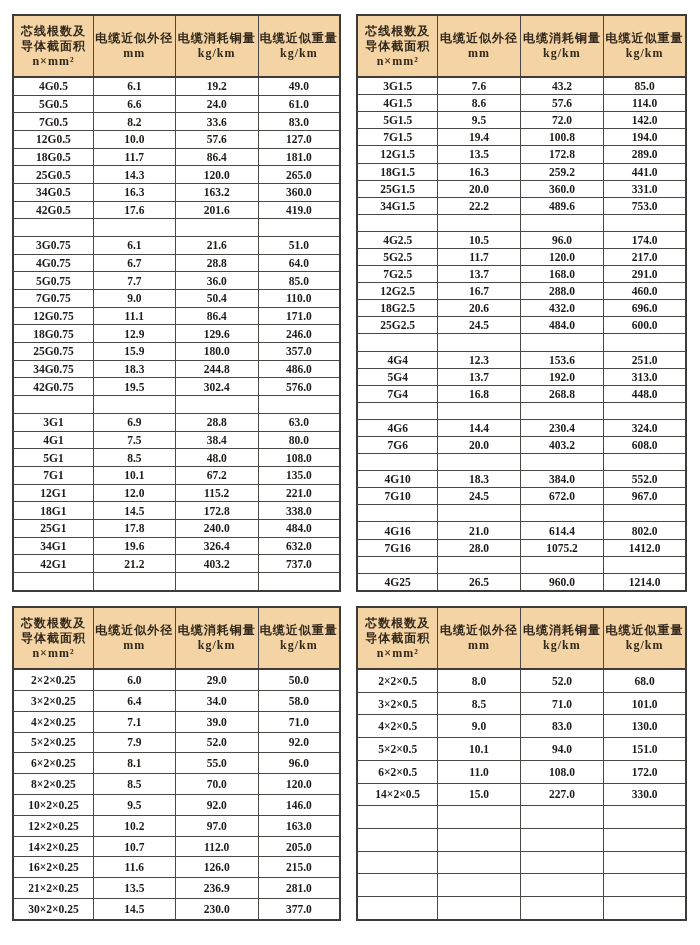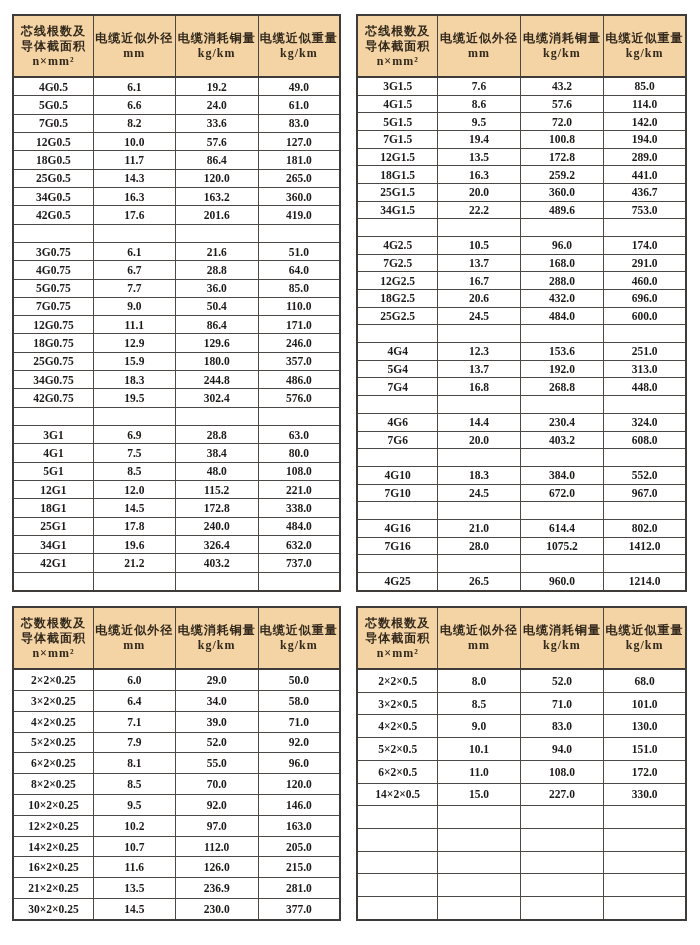--- a/index.html
+++ b/index.html
@@ -219,20 +219,26 @@
           <td>38.4</td>
           <td>80.0</td>
         </tr>
         <tr>
           <td>5G1</td>
           <td>8.5</td>
           <td>48.0</td>
           <td>108.0</td>
         </tr>
         <tr>
+          <td>7G1</td>
+          <td>10.1</td>
+          <td>67.2</td>
+          <td>135.0</td>
+        </tr>
+        <tr>
           <td>12G1</td>
           <td>12.0</td>
           <td>115.2</td>
           <td>221.0</td>
         </tr>
         <tr>
           <td>18G1</td>
           <td>14.5</td>
           <td>172.8</td>
           <td>338.0</td>
@@ -326,39 +332,45 @@
         <tr>
           <td>18G1.5</td>
           <td>16.3</td>
           <td>259.2</td>
           <td>441.0</td>
         </tr>
         <tr>
           <td>25G1.5</td>
           <td>20.0</td>
           <td>360.0</td>
-          <td>436.7</td>
+          <td>331.0</td>
         </tr>
         <tr>
           <td>34G1.5</td>
           <td>22.2</td>
           <td>489.6</td>
           <td>753.0</td>
         </tr>
         <tr>
           <td></td>
           <td></td>
           <td></td>
           <td></td>
         </tr>
         <tr>
           <td>4G2.5</td>
           <td>10.5</td>
           <td>96.0</td>
           <td>174.0</td>
+        </tr>
+        <tr>
+          <td>5G2.5</td>
+          <td>11.7</td>
+          <td>120.0</td>
+          <td>217.0</td>
         </tr>
         <tr>
           <td>7G2.5</td>
           <td>13.7</td>
           <td>168.0</td>
           <td>291.0</td>
         </tr>
         <tr>
           <td>12G2.5</td>
           <td>16.7</td>

